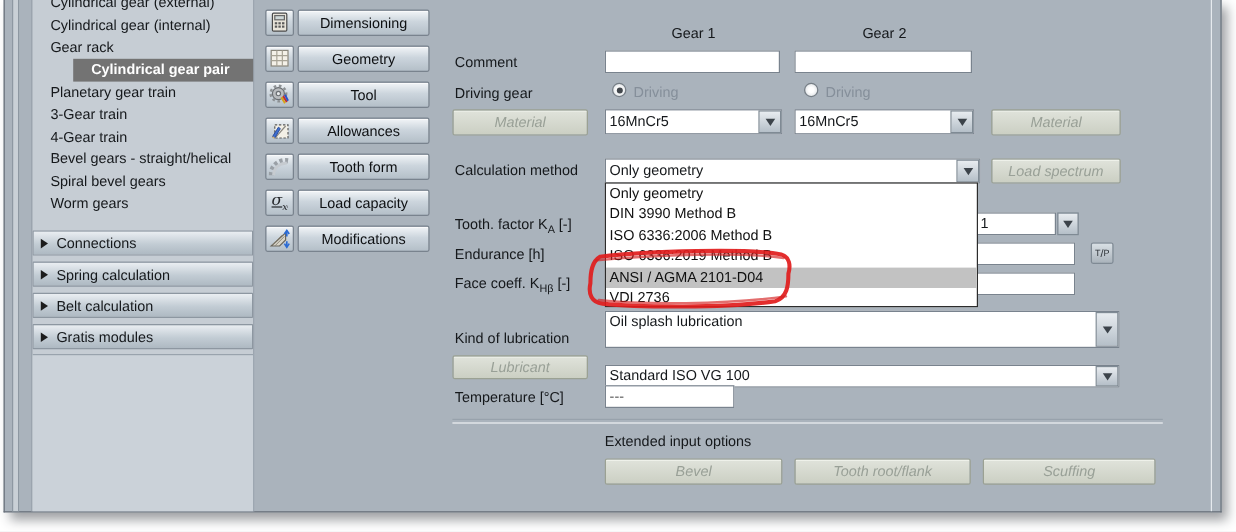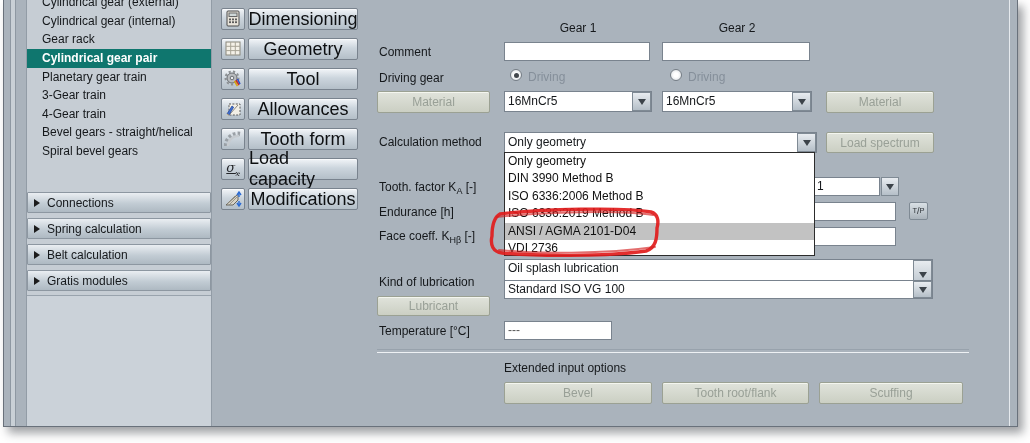--- a/index.html
+++ b/index.html
@@ -9,52 +9,52 @@
   #appwin{position:absolute;left:3px;top:0;width:1013px;height:426px;background:#aab3bc;
           border:1px solid #69717b;border-top:none;box-shadow:5px 6px 9px rgba(40,44,50,.45);}
   .vstrip{position:absolute;left:6px;top:0;width:4px;height:426px;background:#c9d0d6;
           border-left:1px solid #8e98a2;border-right:1px solid #8e98a2;}
   .vline-right{position:absolute;left:1005px;top:0;width:1px;height:426px;background:#e6eaee;}
   
   #treepanel{position:absolute;left:22px;top:0;width:184px;height:426px;background:#c6cdd4;
              border-left:1px solid #929ca6;border-right:1px solid #929ca6;overflow:hidden;}
   .trow{position:absolute;left:0;width:100%;height:19px;line-height:19px;padding-left:15px;
         box-sizing:border-box;white-space:nowrap;cursor:default;}
-  .trow.sel{background:#0f766e;color:#ffffff;font-weight:bold;}
+  .trow.sel{background:#737373;color:#ffffff;font-weight:bold;margin-left:34px;}
   .tgroup{position:absolute;left:0;width:100%;height:21px;box-sizing:border-box;
           background:linear-gradient(#eaeef2,#c2ccd4 55%,#aeb9c2);border:1px solid #8d97a1;
           border-radius:1px;display:flex;align-items:center;cursor:default;}
   .tgroup .tri-r{width:0;height:0;border-left:6px solid #1c1c1c;border-top:4px solid transparent;
           border-bottom:4px solid transparent;margin:0 7px 0 6px;}
   .subpanel{position:absolute;left:0;top:295px;width:100%;height:131px;background:#cbd2d9;
           border-top:1px solid #99a3ad;}
   
   .mbtn,.micon{position:absolute;box-sizing:border-box;border:1px solid #79838e;border-radius:2px;
           background:linear-gradient(#f2f5f8,#ccd5dd 45%,#b4bfc8);box-shadow:inset 0 1px 0 rgba(255,255,255,.6);
           display:flex;align-items:center;justify-content:center;cursor:default;}
   .micon{left:217px;width:24px;height:22px;}
-  .mbtn{left:244px;width:110px;height:22px;font-size:18px;color:#0d0f11;}
+  .mbtn{left:244px;width:110px;height:22px;font-size:12px;color:#0d0f11;}
   .sigma{font-family:"DejaVu Serif",serif;font-style:italic;font-size:13px;color:#24262a;line-height:1;text-decoration:underline;}
   .sigma sub{font-size:8px;}
   
   .flabel{position:absolute;left:375px;height:14px;line-height:14px;white-space:nowrap;}
   .flabel sub{font-size:9px;}
   .ghead{position:absolute;top:21px;text-align:center;}
   .tin{position:absolute;box-sizing:border-box;background:#ffffff;border:1px solid #79838e;
        height:19px;line-height:17px;padding:0 3px;font-size:12px;overflow:hidden;white-space:nowrap;}
   .combo{position:absolute;box-sizing:border-box;background:#ffffff;border:1px solid #79838e;height:21px;}
   .combo .cval{position:absolute;left:3px;top:0;line-height:19px;white-space:nowrap;}
   .carrow{position:absolute;right:0px;top:0px;bottom:0px;width:19px;box-sizing:border-box;
        background:linear-gradient(#e8ecf0,#b5bfc8);border:1px solid #7f8a94;
        display:flex;align-items:center;justify-content:center;}
   .tri-d{width:0;height:0;border-left:4px solid transparent;border-right:4px solid transparent;
        border-top:6px solid #3c434a;}
   .dbtn{position:absolute;box-sizing:border-box;border:1px solid #9ba193;border-radius:2px;
        background:linear-gradient(#e0e3db,#cbcfc3);box-shadow:inset 0 1px 0 #f4f6ef;
-       display:flex;align-items:center;justify-content:center;color:#99a097;cursor:default;}
+       display:flex;align-items:center;justify-content:center;color:#99a097;cursor:default;font-style:italic;}
   .radio{position:absolute;width:12px;height:12px;border-radius:50%;
        border:1px solid #767e86;background:radial-gradient(#ffffff 30%,#d4d9dd);box-sizing:border-box;}
   .radio.checked::after{content:"";position:absolute;left:2.5px;top:2.5px;width:5px;height:5px;
        border-radius:50%;background:#42474c;}
   .rlabel{position:absolute;color:#858f9a;height:14px;line-height:14px;}
   .sep{position:absolute;left:373px;top:349px;width:592px;height:2px;
        border-top:1px solid #98a2ac;border-bottom:1px solid #eef1f4;}
   .tpbtn{position:absolute;left:905px;top:202px;width:19px;height:18px;box-sizing:border-box;
        border:1px solid #7f8a94;border-radius:2px;background:linear-gradient(#d9e0e5,#aab3bb);
        font-size:9px;color:#2e3338;display:flex;align-items:center;justify-content:center;line-height:1;}
@@ -77,20 +77,21 @@
     <div id="treepanel">
       <div class="trow" style="top:-7px">Cylindrical gear (external)</div>
       <div class="trow" style="top:12px">Cylindrical gear (internal)</div>
       <div class="trow" style="top:30px">Gear rack</div>
       <div class="trow sel" style="top:49px">Cylindrical gear pair</div>
       <div class="trow" style="top:68px">Planetary gear train</div>
       <div class="trow" style="top:86px">3-Gear train</div>
       <div class="trow" style="top:105px">4-Gear train</div>
       <div class="trow" style="top:123px">Bevel gears - straight/helical</div>
       <div class="trow" style="top:142px">Spiral bevel gears</div>
+      <div class="trow" style="top:160px">Worm gears</div>
 
       <div class="tgroup" style="top:192px">
         <span class="tri-r"></span>
         <span>Connections</span>
       </div>
       <div class="tgroup" style="top:218px">
         <span class="tri-r"></span>
         <span>Spring calculation</span>
       </div>
       <div class="tgroup" style="top:270px">
@@ -228,21 +229,21 @@
     <div class="tin" style="left:500px;top:227px;width:392px"></div>
 
     <div class="flabel" style="top:275px">Kind of lubrication</div>
     <div class="combo" style="left:500px;top:259px;width:429px;height:31px">
       <span class="cval" style="line-height:17px">Oil splash lubrication</span>
       <span class="carrow">
           <span class="tri-d"></span>
         </span>
     </div>
     <div class="dbtn" style="left:373px;top:296px;width:113px;height:20px">Lubricant</div>
-    <div class="combo" style="left:500px;top:280px;width:429px;height:19px">
+    <div class="combo" style="left:500px;top:304px;width:429px;height:19px">
       <span class="cval" style="line-height:17px">Standard ISO VG 100</span>
       <span class="carrow">
           <span class="tri-d"></span>
         </span>
     </div>
     <div class="flabel" style="top:324px">Temperature [°C]</div>
     <div class="tin" style="left:500px;top:321px;width:108px;color:#555">---</div>
 
     <div class="sep"></div>
     <div class="flabel" style="left:500px;top:361px">Extended input options</div>

